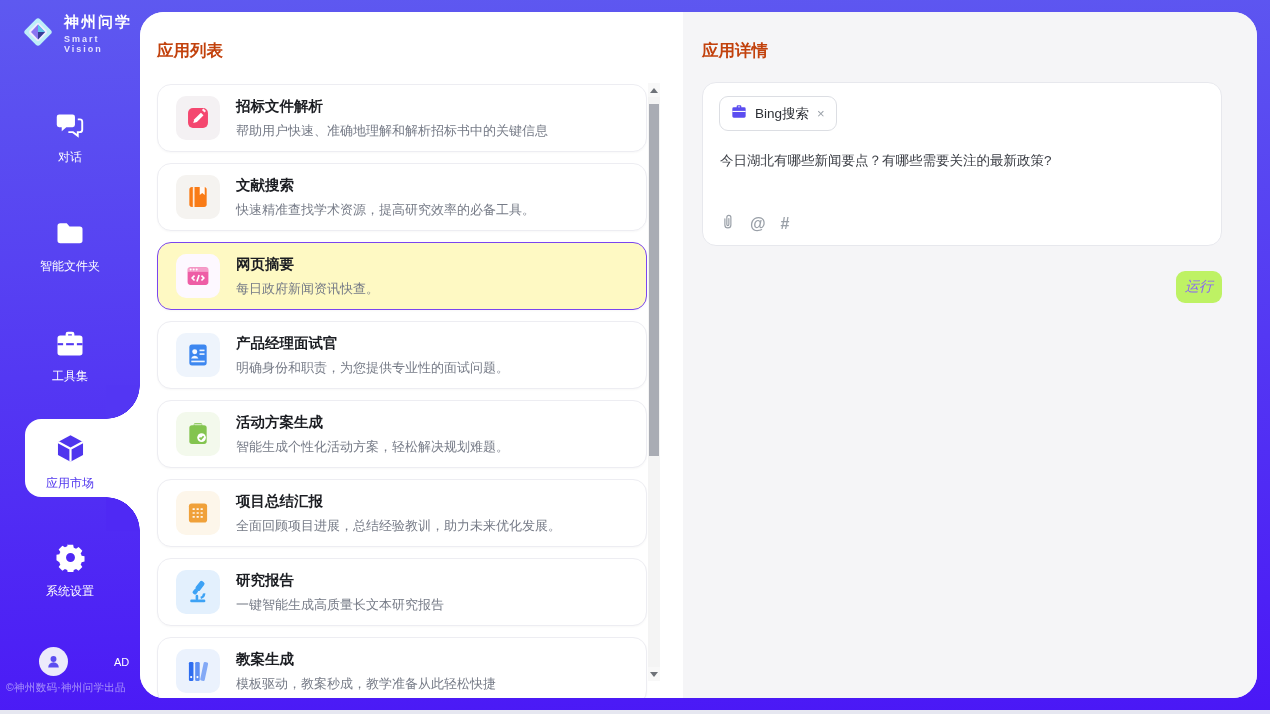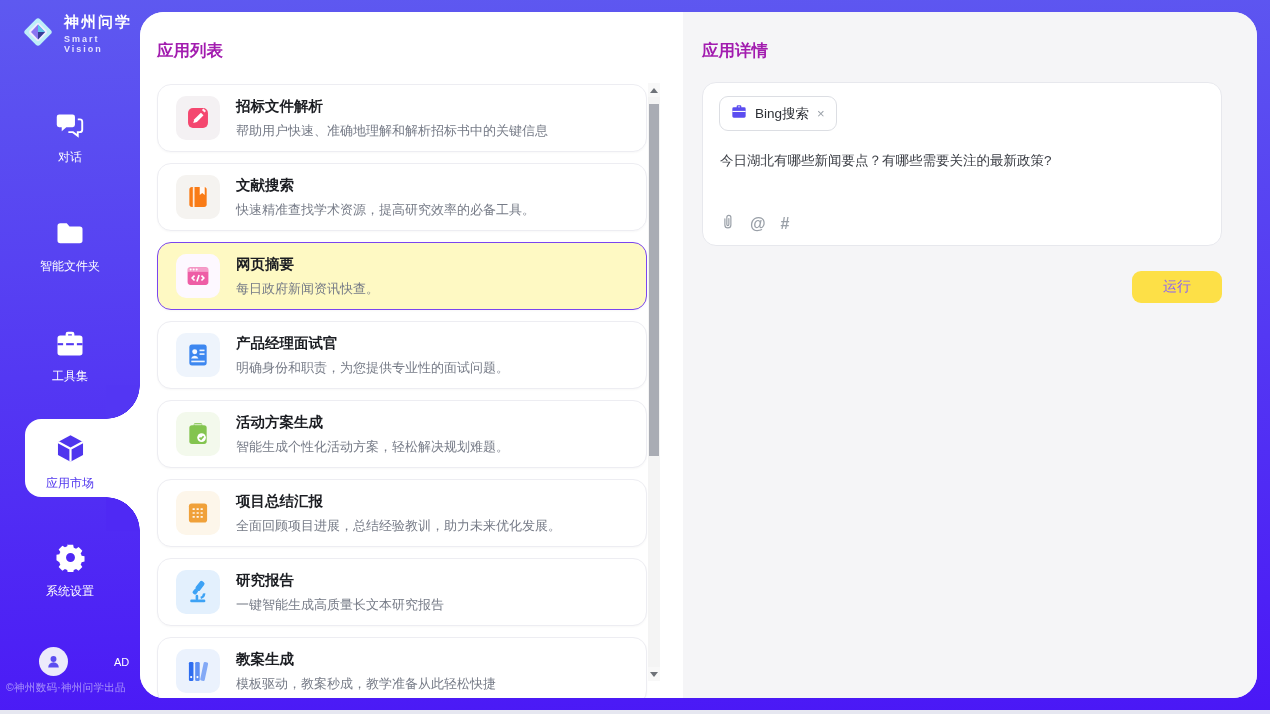--- a/index.html
+++ b/index.html
@@ -28,21 +28,21 @@
   .active-bubble .fillet-bottom{position:absolute;right:0;bottom:-34px;width:34px;height:34px;
     background:radial-gradient(circle at 0 100%,#4f29f4 33.5px,#fff 34px);}
   .user-row{position:absolute;left:39px;top:647px;display:flex;align-items:center;gap:13px;cursor:pointer;}
   .avatar{width:29px;height:29px;border-radius:50%;background:#eceafb;display:flex;align-items:center;justify-content:center;}
   .user-name{color:#fff;font-size:11px;margin-left:33px;}
   .side-footer{position:absolute;left:6px;top:681px;width:134px;color:rgba(255,255,255,.5);font-size:10.5px;letter-spacing:.3px;}
   
   .main{position:absolute;left:140px;top:12px;width:1117px;height:686px;background:#fff;border-radius:24px;overflow:hidden;display:flex;}
   .panel-left{position:relative;width:543px;height:100%;background:#fff;}
   .panel-right{position:relative;flex:1;height:100%;background:#f5f5f7;}
-  .panel-title{position:absolute;left:17px;top:28px;font-size:16.5px;font-weight:bold;color:#a21caf;}
+  .panel-title{position:absolute;left:17px;top:28px;font-size:16.5px;font-weight:bold;color:#c2410c;}
   .panel-right .panel-title{left:19px;}
   
   .card-list{position:absolute;left:17px;top:72px;width:490px;}
   .app-card{position:relative;width:490px;height:68px;margin-bottom:11px;border:1px solid #ededf2;border-radius:14px;
     background:#fff;display:flex;align-items:center;padding-left:18px;gap:16px;cursor:pointer;box-shadow:0 1px 2px rgba(20,20,40,.03);}
   .app-card.selected{background:#fef9c3;border:1.5px solid #7a45f0;}
   .tile{width:44px;height:44px;border-radius:10px;background:#f2f3f5;display:flex;align-items:center;justify-content:center;flex-shrink:0;}
   .card-txt .t{font-size:14.5px;font-weight:bold;color:#1b1d22;}
   .card-txt .d{font-size:13px;color:#767b87;margin-top:6px;}
   
@@ -54,22 +54,22 @@
   .tri-down{width:0;height:0;border-left:4px solid transparent;border-right:4px solid transparent;border-top:5px solid #6e7278;}
   
   .compose{position:absolute;left:19px;top:70px;width:520px;height:164px;background:#fff;border:1px solid #e7e8ed;border-radius:14px;}
   .chip{position:absolute;left:16px;top:13px;display:inline-flex;align-items:center;gap:8px;padding:7px 11px;
     border:1px solid #dcdee3;border-radius:9px;background:#fff;text-align:center;}
   .chip .chip-label{font-size:13.5px;color:#2b2e34;}
   .chip .chip-close{font-size:13px;color:#9aa0a8;cursor:pointer;line-height:1;}
   .query{position:absolute;left:17px;top:69px;width:480px;font-size:13.5px;color:#3a3d44;cursor:text;}
   .attach-row{position:absolute;left:17px;bottom:11px;display:flex;align-items:center;gap:15px;color:#9aa0a8;}
   .attach-row .sym{font-size:16px;color:#9aa0a8;cursor:pointer;font-weight:bold;}
-  .run-btn{position:absolute;right:35px;top:259px;padding:7px 31px;background:#fde047;color:#8a63f7;font-size:14px;
-    border:none;border-radius:9px;cursor:pointer;font-family:inherit;}
+  .run-btn{position:absolute;right:35px;top:259px;padding:7px 9px;background:#bef264;color:#8a63f7;font-size:14px;
+    border:none;border-radius:9px;cursor:pointer;font-family:inherit;font-style:italic;}
 </style>
 </head>
 <body>
 
 <div class="sidebar">
 
   <div class="logo">
     <span>
       <svg width="36" height="36" viewBox="0 0 36 36">
         <rect x="7.5" y="7.5" width="21" height="21" rx="3" transform="rotate(45 18 18)" fill="#bdeef8"></rect>

